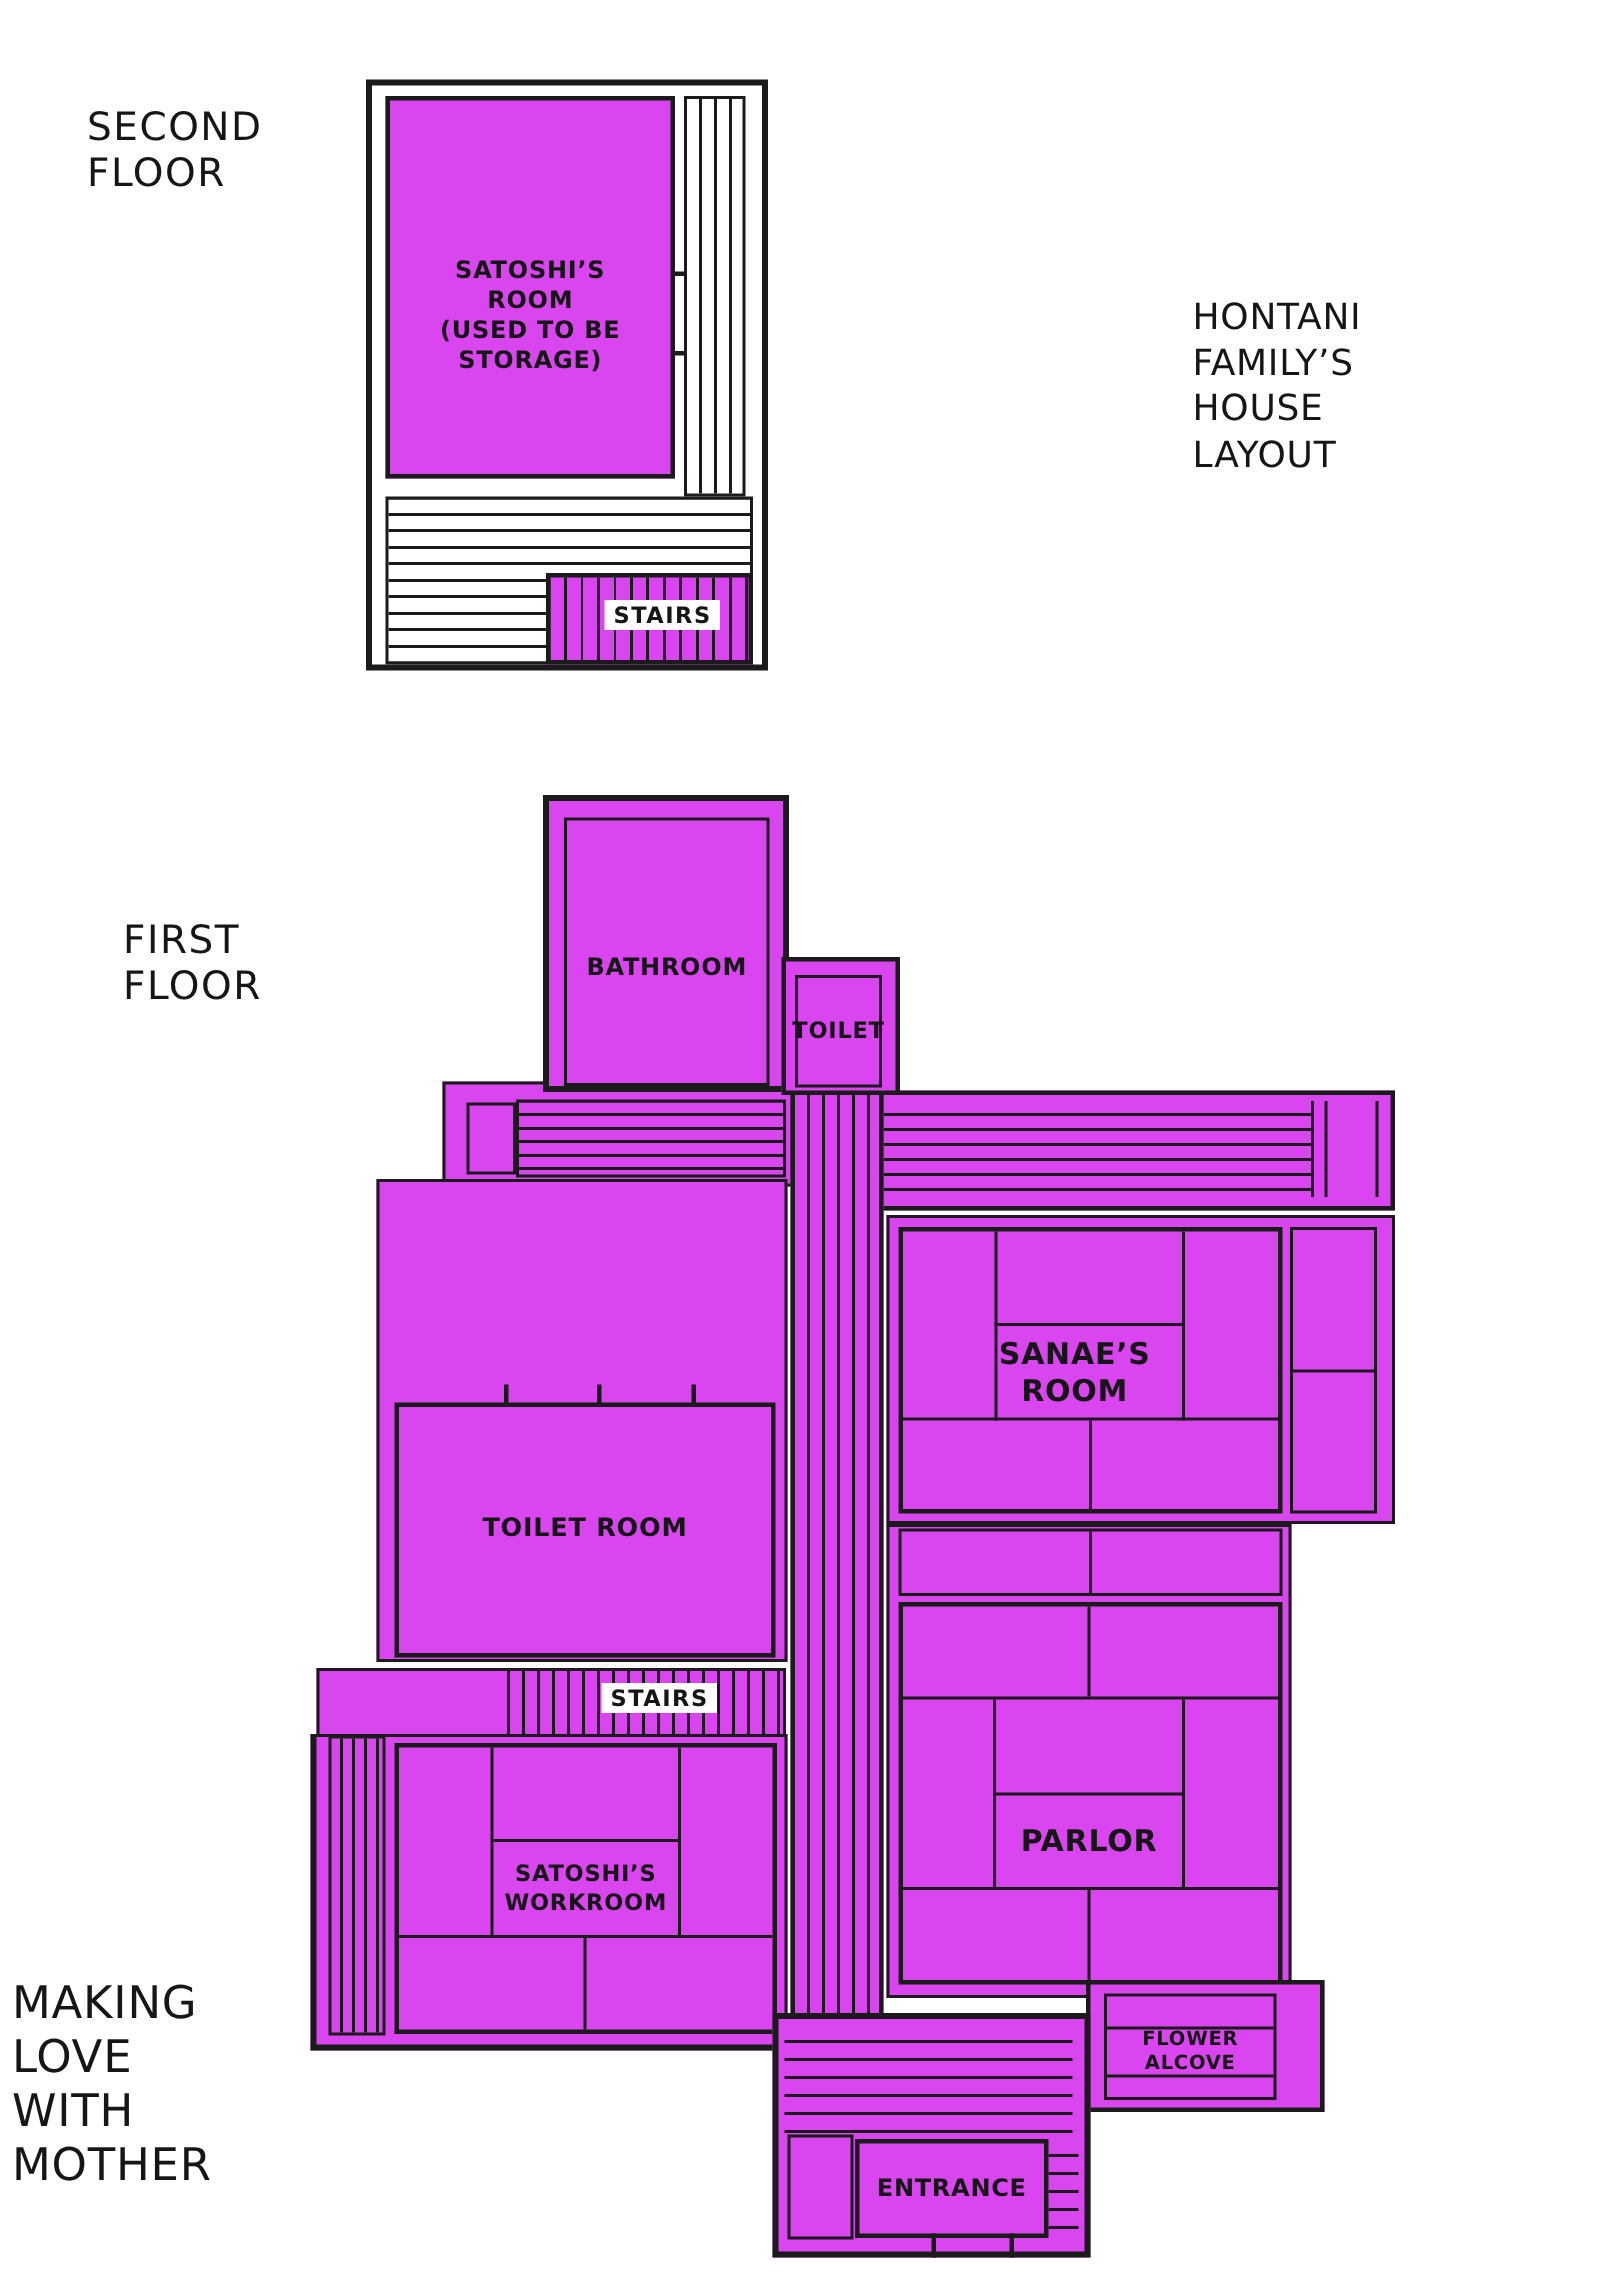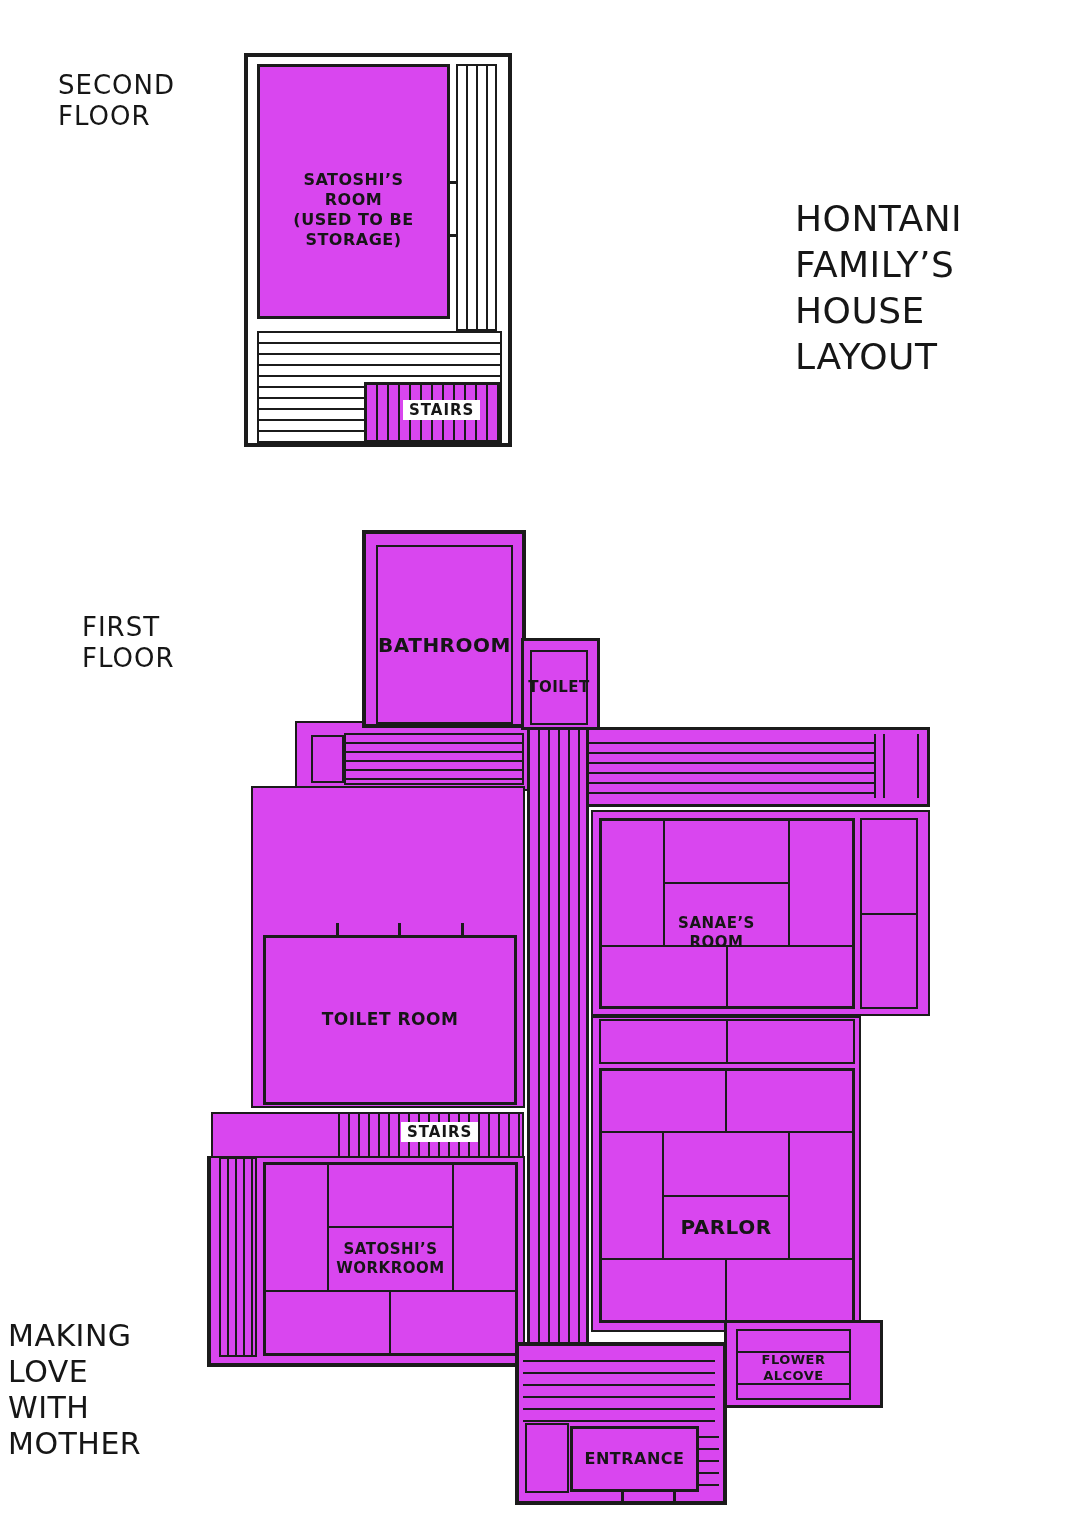--- a/index.html
+++ b/index.html
@@ -31,21 +31,21 @@
   .tag { position:absolute; background:#fff; font-weight:bold; padding:1px 6px; letter-spacing:1px; }
 </style>
 </head>
 <body>
 
 <div id="canvas">
 
   <div class="title" style="left:58px; top:70px; width:170px; font-size:26px; line-height:1.18; letter-spacing:1px;">SECOND
 FLOOR</div>
 
-  <div class="title" style="left:795px; top:196px; width:260px; font-size:36px; line-height:1.28; letter-spacing:0.5px;">HONTANI
+  <div class="title" style="left:795px; top:196px; width:260px; font-size:24px; line-height:1.28; letter-spacing:0.5px;">HONTANI
 FAMILY’S
 HOUSE
 LAYOUT</div>
 
   <div class="title" style="left:82px; top:612px; width:170px; font-size:26px; line-height:1.18; letter-spacing:1px;">FIRST
 FLOOR</div>
 
   <div class="title" style="left:8px; top:1318px; width:182px; font-size:30px; line-height:1.2; letter-spacing:0.5px;">MAKING
 LOVE
 WITH
@@ -81,21 +81,21 @@
 
   <div class="abs white vs10" style="left:527px; top:726px; width:62px; height:621px; border-left:3px solid var(--ln); border-right:3px solid var(--ln); border-top:2px solid var(--ln);"></div>
 
   <div class="abs b2 white" style="left:591px; top:810px; width:339px; height:206px;"></div>
   <div class="abs b3 white" style="left:599px; top:818px; width:256px; height:191px;">
     <div class="ln" style="left:61px; top:0; width:2px; height:126px;"></div>
     <div class="ln" style="left:186px; top:0; width:2px; height:126px;"></div>
     <div class="ln" style="left:61px; top:61px; width:127px; height:2px;"></div>
     <div class="ln" style="left:0; top:124px; width:250px; height:2px;"></div>
     <div class="ln" style="left:124px; top:126px; width:2px; height:59px;"></div>
-    <div class="abs lbl" style="left:61px; top:81px; width:107px; height:61px; font-size:15px;">SANAE’S
+    <div class="abs lbl" style="left:61px; top:63px; width:107px; height:61px; font-size:20px;">SANAE’S
 ROOM</div>
   </div>
   <div class="abs b2 white" style="left:860px; top:818px; width:58px; height:191px;">
     <div class="ln" style="left:0; top:93px; width:100%; height:2px;"></div>
   </div>
 
   <div class="abs b2 white" style="left:591px; top:1016px; width:270px; height:316px;"></div>
   <div class="abs b2 white" style="left:599px; top:1019px; width:256px; height:45px;">
     <div class="ln" style="left:125px; top:0; width:2px; height:100%;"></div>
   </div>
@@ -148,20 +148,20 @@
     <div class="abs b3 white" style="left:51px; top:80px; width:129px; height:66px;">
       <div class="abs lbl" style="left:0; top:0; right:0; bottom:0; font-size:16px;">ENTRANCE</div>
     </div>
     <div class="abs hs12" style="left:180px; top:80px; width:20px; height:64px;"></div>
     <div class="ln" style="left:102px; top:143px; width:3px; height:16px;"></div>
     <div class="ln" style="left:154px; top:143px; width:3px; height:16px;"></div>
   </div>
 
   <div class="abs b4 white" style="left:362px; top:530px; width:164px; height:198px;"></div>
   <div class="abs b2 white" style="left:376px; top:545px; width:137px; height:179px;">
-    <div class="abs lbl" style="left:0; top:0; right:0; bottom:0; padding-top:21px; font-size:20px;">BATHROOM</div>
+    <div class="abs lbl" style="left:0; top:0; right:0; bottom:0; padding-top:21px; font-size:16px;">BATHROOM</div>
   </div>
   <div class="abs b3 white" style="left:521px; top:638px; width:79px; height:92px;"></div>
   <div class="abs b2 white" style="left:530px; top:650px; width:58px; height:75px;">
     <div class="abs lbl" style="left:-8px; top:0; right:-8px; bottom:0; font-size:15px; white-space:nowrap;">TOILET</div>
   </div>
 
 </div>
 
 </body></html>

